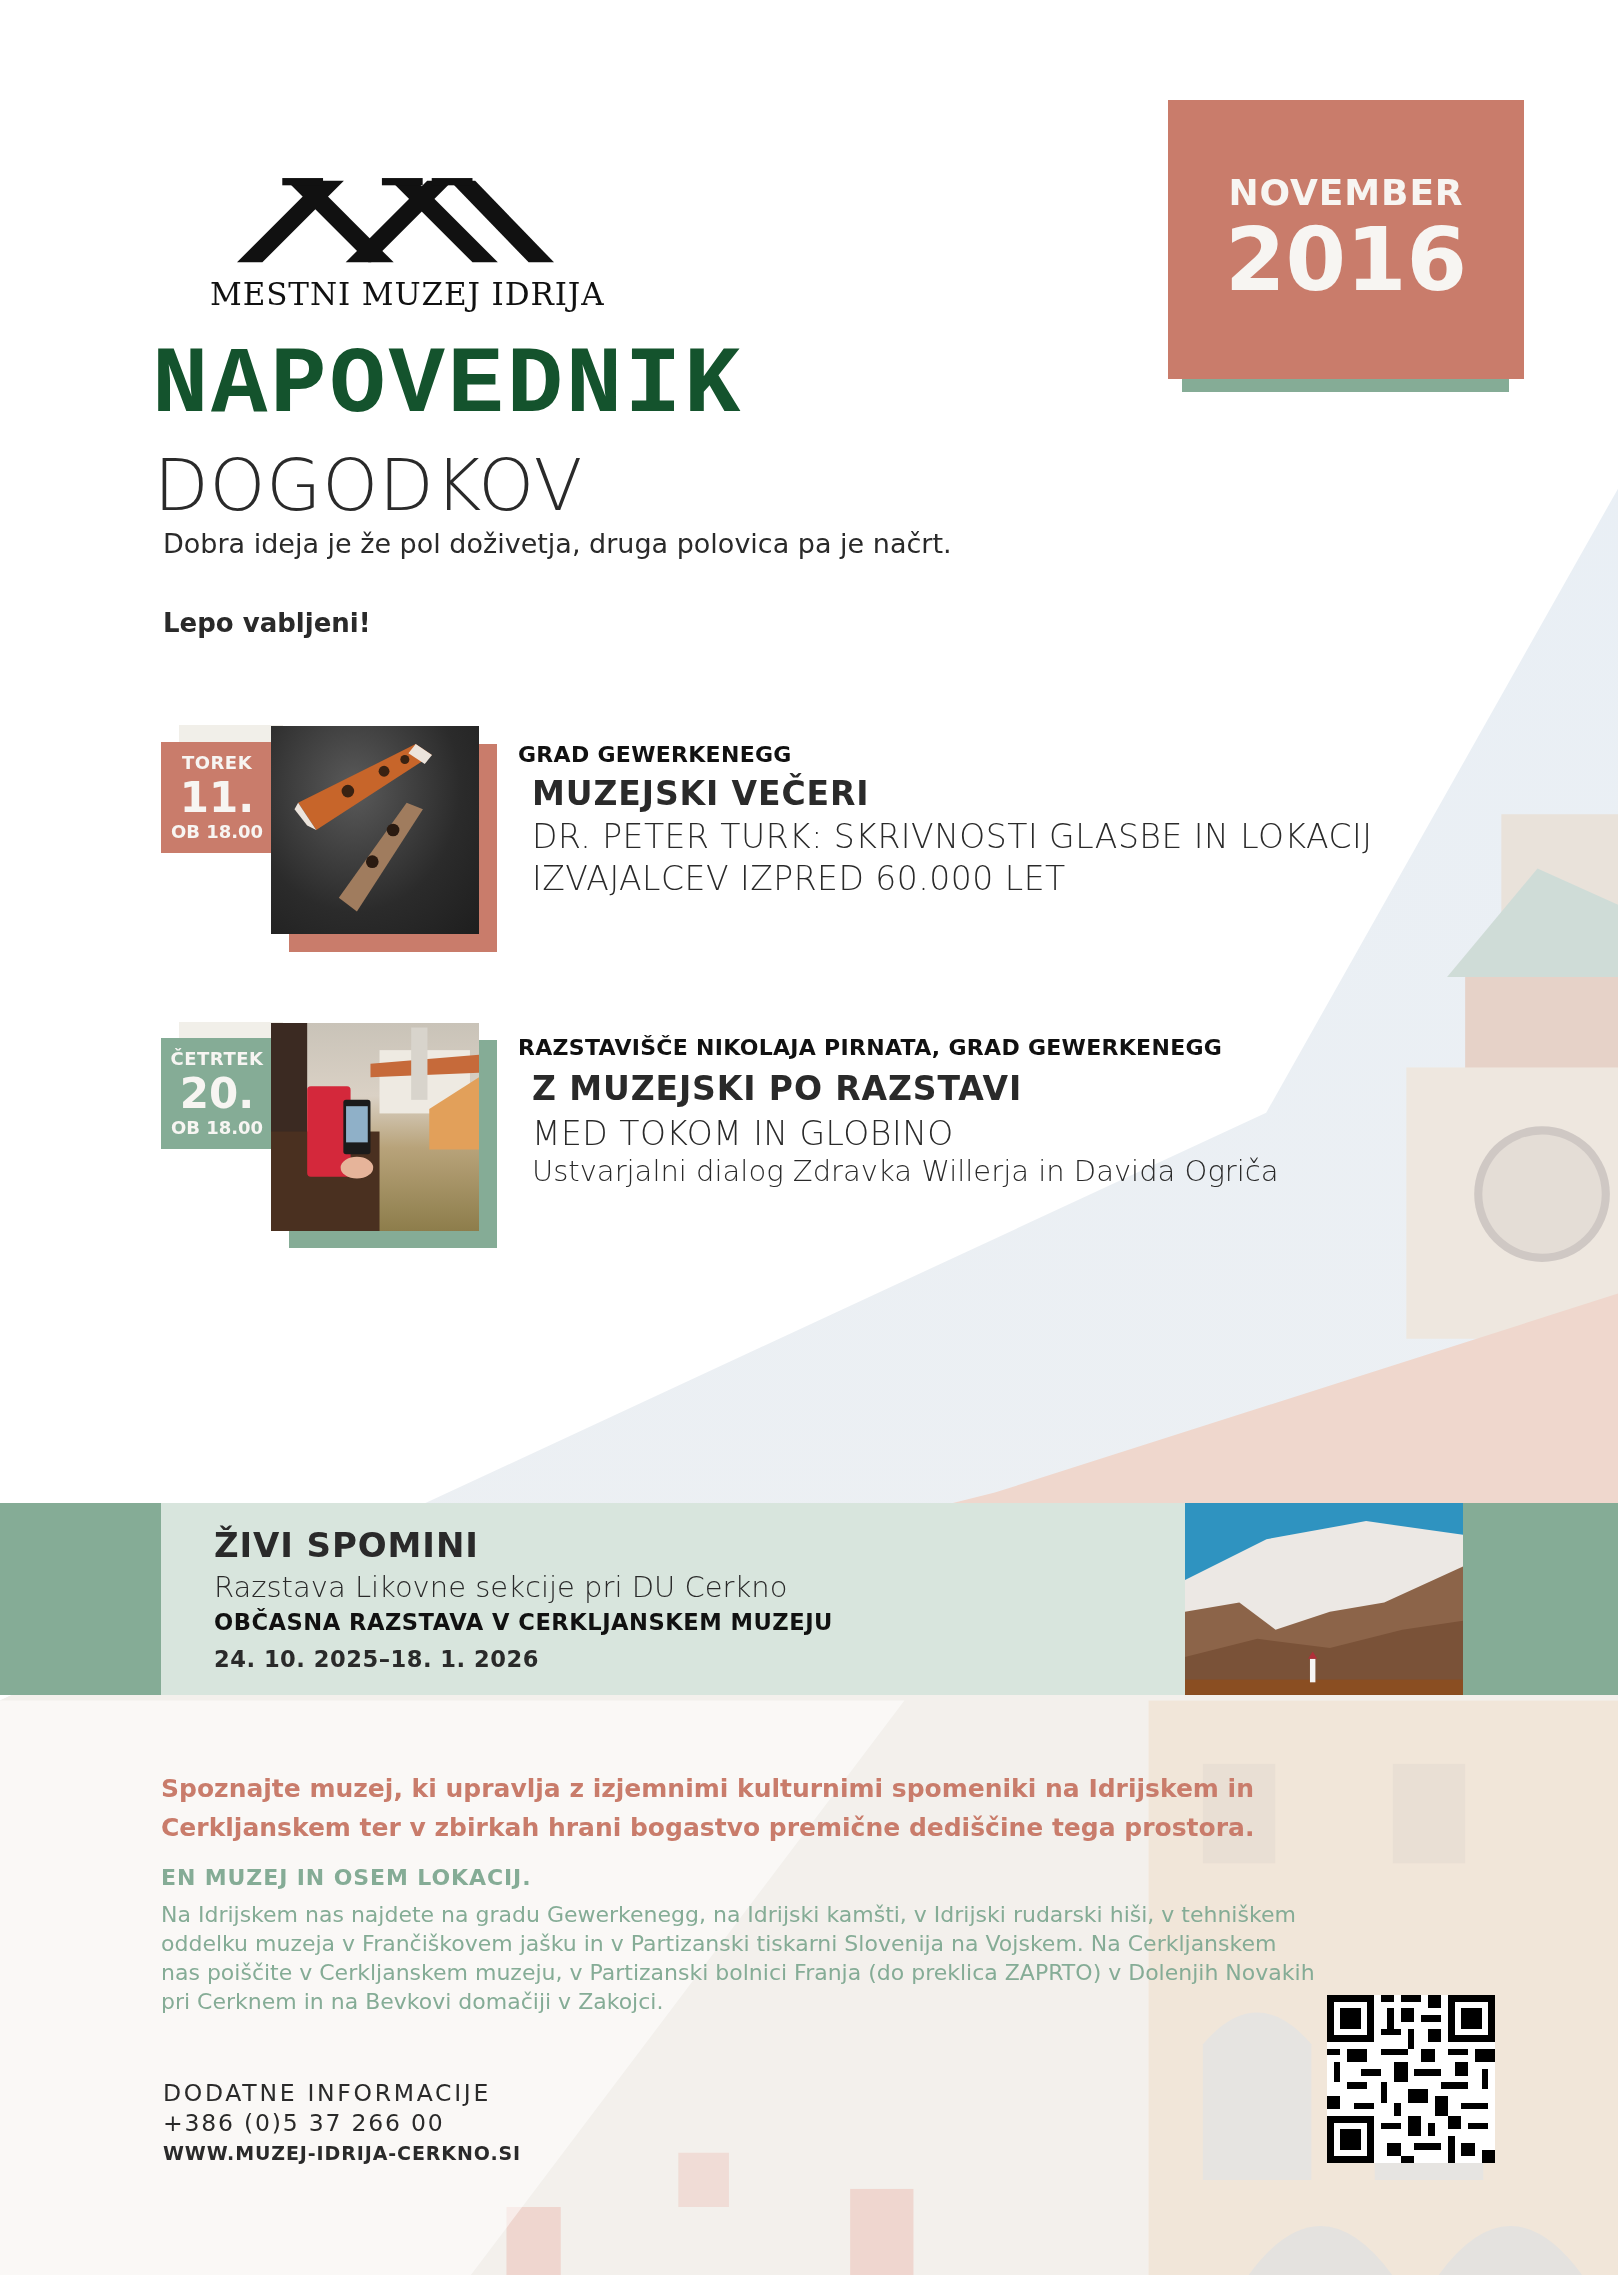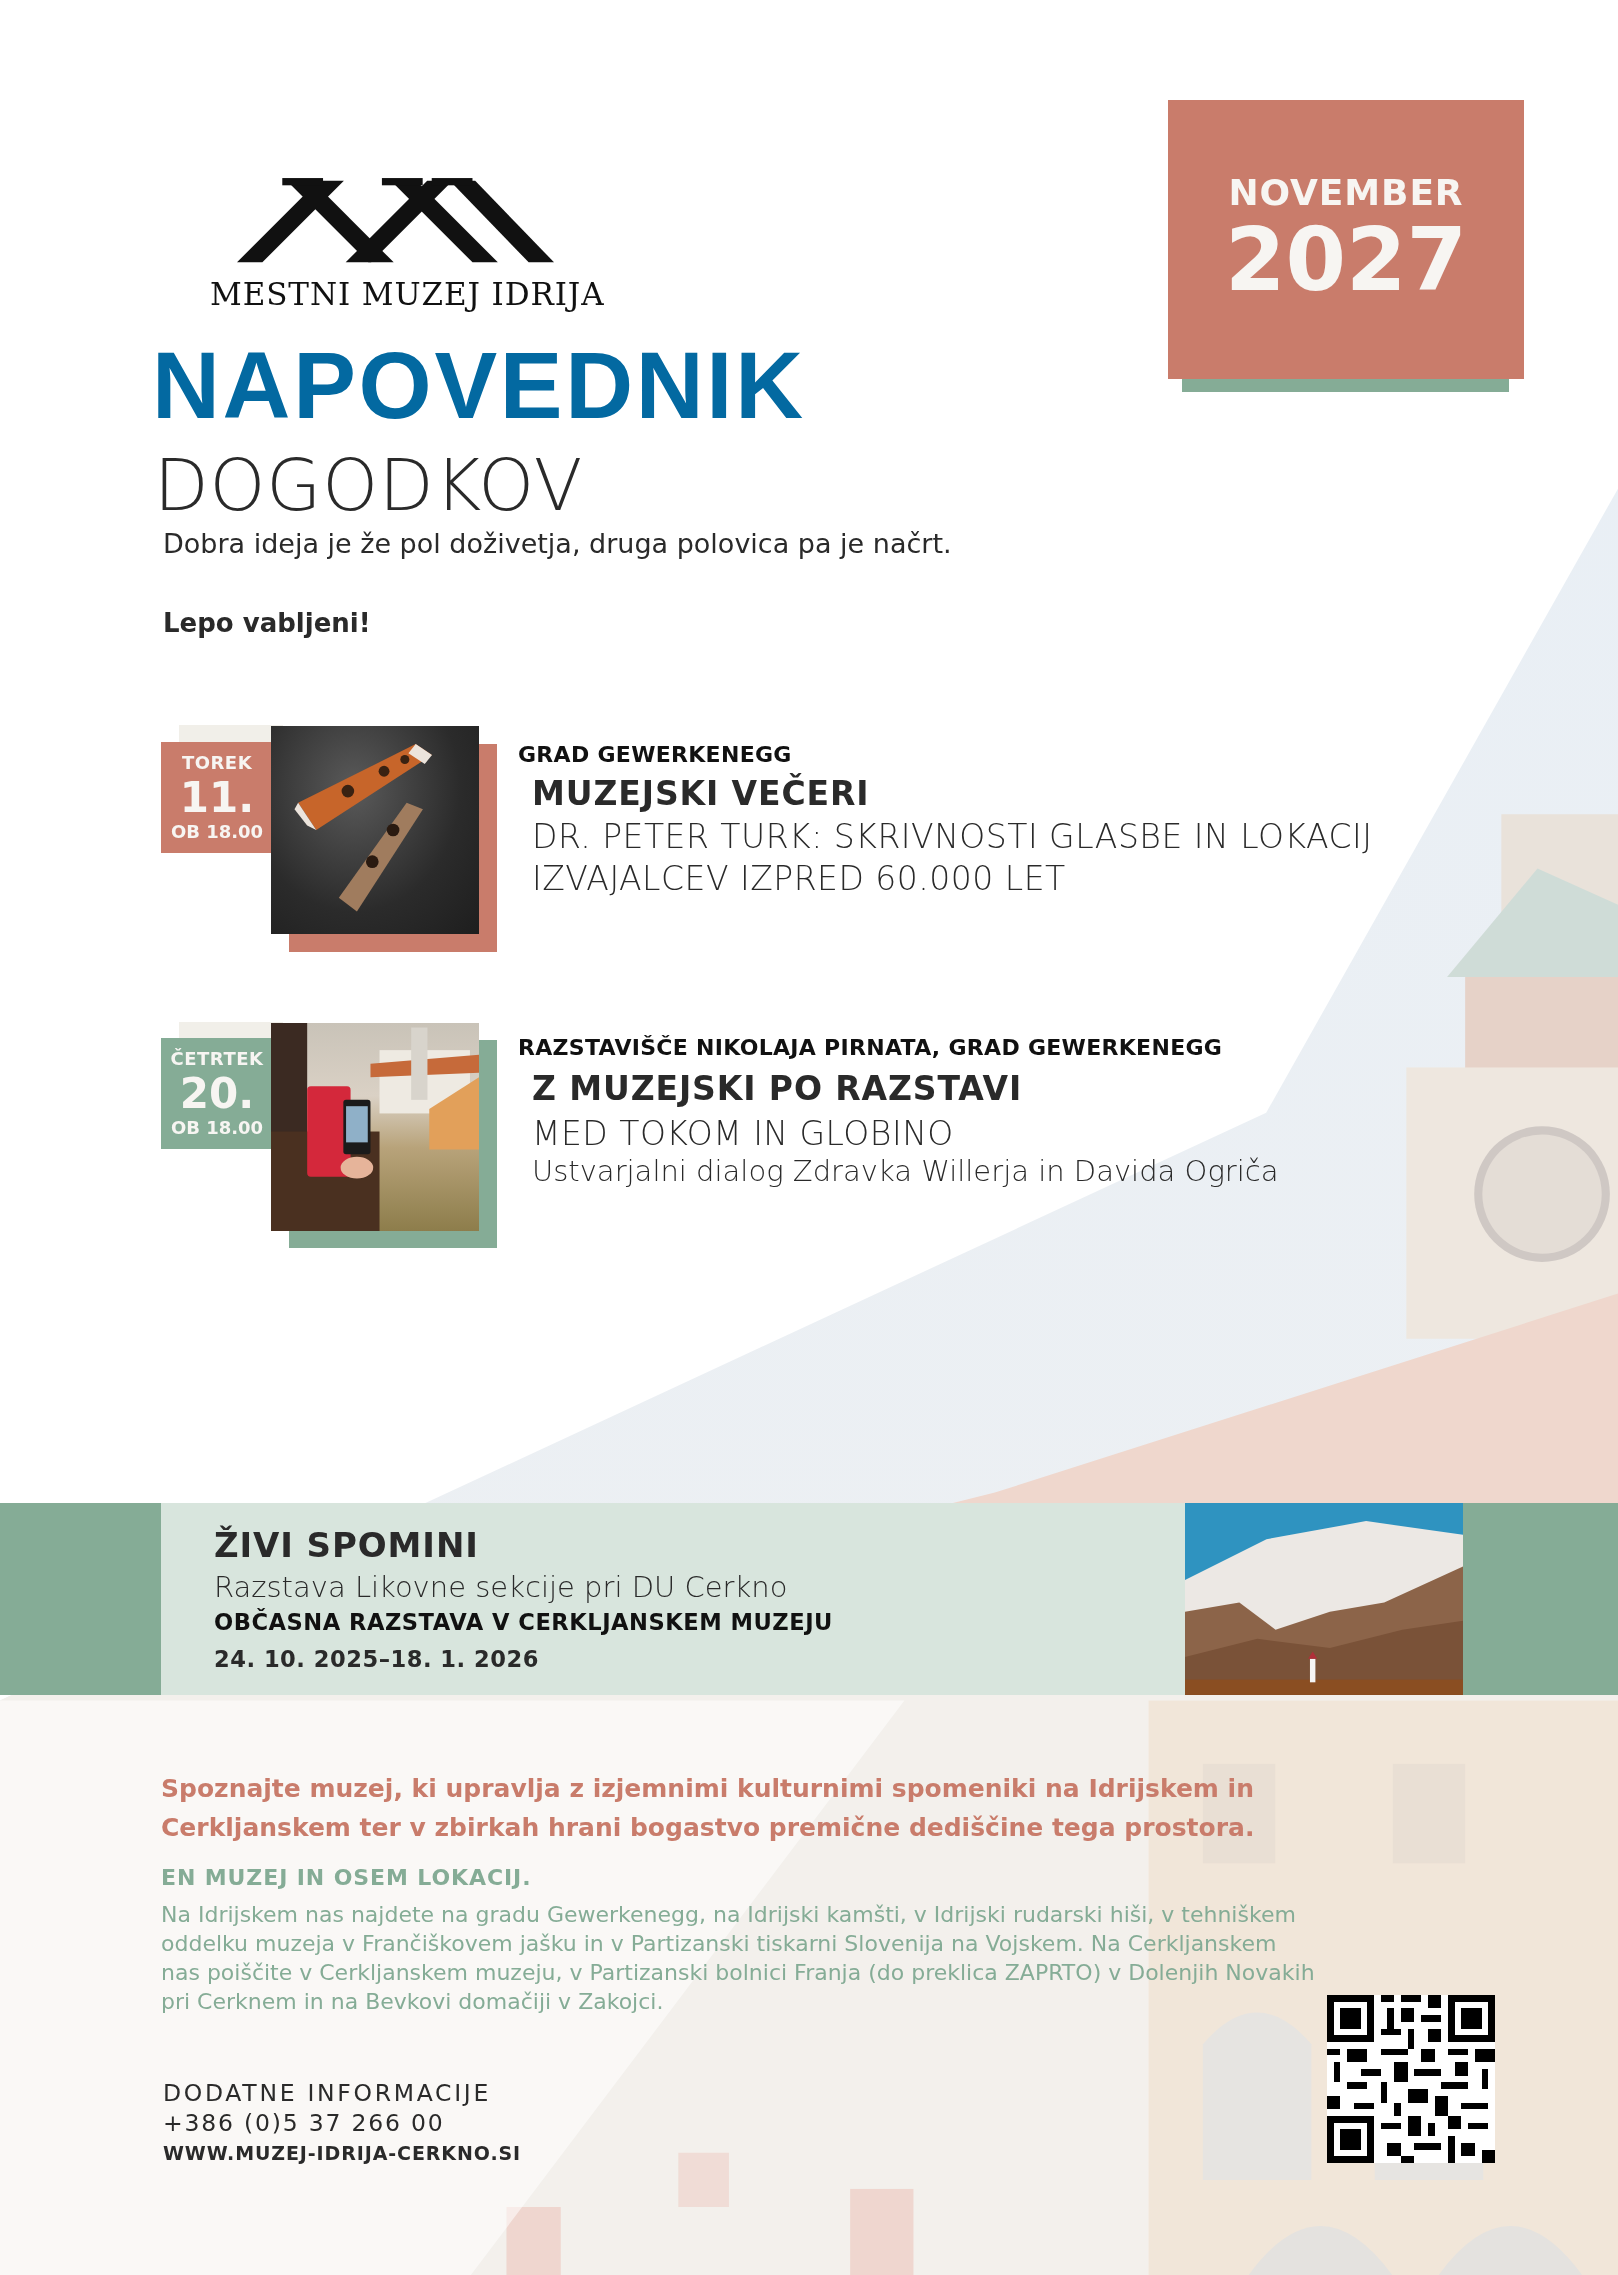--- a/index.html
+++ b/index.html
@@ -8,22 +8,22 @@
 
   
   .bg-photo { position: absolute; left: 0; top: 0; width: 1618px; height: 2276px; pointer-events: none; }
 
   
   .logo { position: absolute; left: 210px; top: 167px; width: 371px; height: 145px; }
   .logo svg { position: absolute; left: 27px; top: 0; }
   .logo-text { position: absolute; left: 0; top: 109px; width: 371px; text-align: center;
     font-family: "DejaVu Serif", serif; font-size: 31px; letter-spacing: 0.9px; color: #111; white-space: nowrap; }
 
-  .title-main { position: absolute; left: 152px; top: 339px; font-family: Liberation Sans, sans-serif;
-    font-weight: 900; font-size: 94px; letter-spacing: 2.7px; color: #0369a1; line-height: 1; }
+  .title-main { position: absolute; left: 152px; top: 339px; font-family: Liberation Mono, monospace;
+    font-weight: 900; font-size: 94px; letter-spacing: 2.7px; color: #14532d; line-height: 1; }
   .title-sub { position: absolute; left: 154px; top: 434px; font-size: 71px; font-weight: 300;
     color: #2a2a2a; letter-spacing: 0.9px; line-height: 1; font-family: "DejaVu Sans", sans-serif; margin-top: 16px; }
 
   .intro { position: absolute; left: 163px; top: 525px; font-size: 27px; line-height: 38px; color: #2a2a2a; }
   .intro-bold { position: absolute; left: 163px; top: 608px; font-size: 26px; font-weight: bold; color: #2a2a2a; }
 
   
   .month-shadow { position: absolute; left: 1182px; top: 115px; width: 327px; height: 277px; background: #85ac96; }
   .month-box { position: absolute; left: 1168px; top: 100px; width: 356px; height: 279px; background: #c97c6b;
     display: flex; flex-direction: column; align-items: center; justify-content: center; color: #f7f5f2; }
@@ -124,21 +124,21 @@
 <div class="title-sub">DOGODKOV</div>
 
 <div class="intro">
   <div>Dobra ideja je že pol doživetja, druga polovica pa je načrt.</div>
 </div>
 <div class="intro-bold">Lepo vabljeni!</div>
 
 <div class="month-shadow"></div>
 <div class="month-box">
   <div class="month-name">NOVEMBER</div>
-  <div class="month-year">2027</div>
+  <div class="month-year">2016</div>
 </div>
 
 <div>
   <div class="ev-paper" style="top:725px;"></div>
   <div class="ev-date" style="top:742px; background:#c97c6b;">
     <div class="ev-day">TOREK</div>
     <div class="ev-num">11.</div>
     <div class="ev-time">OB 18.00</div>
   </div>
   <div class="ev-shadow" style="top:744px; background:#c97c6b;"></div>

